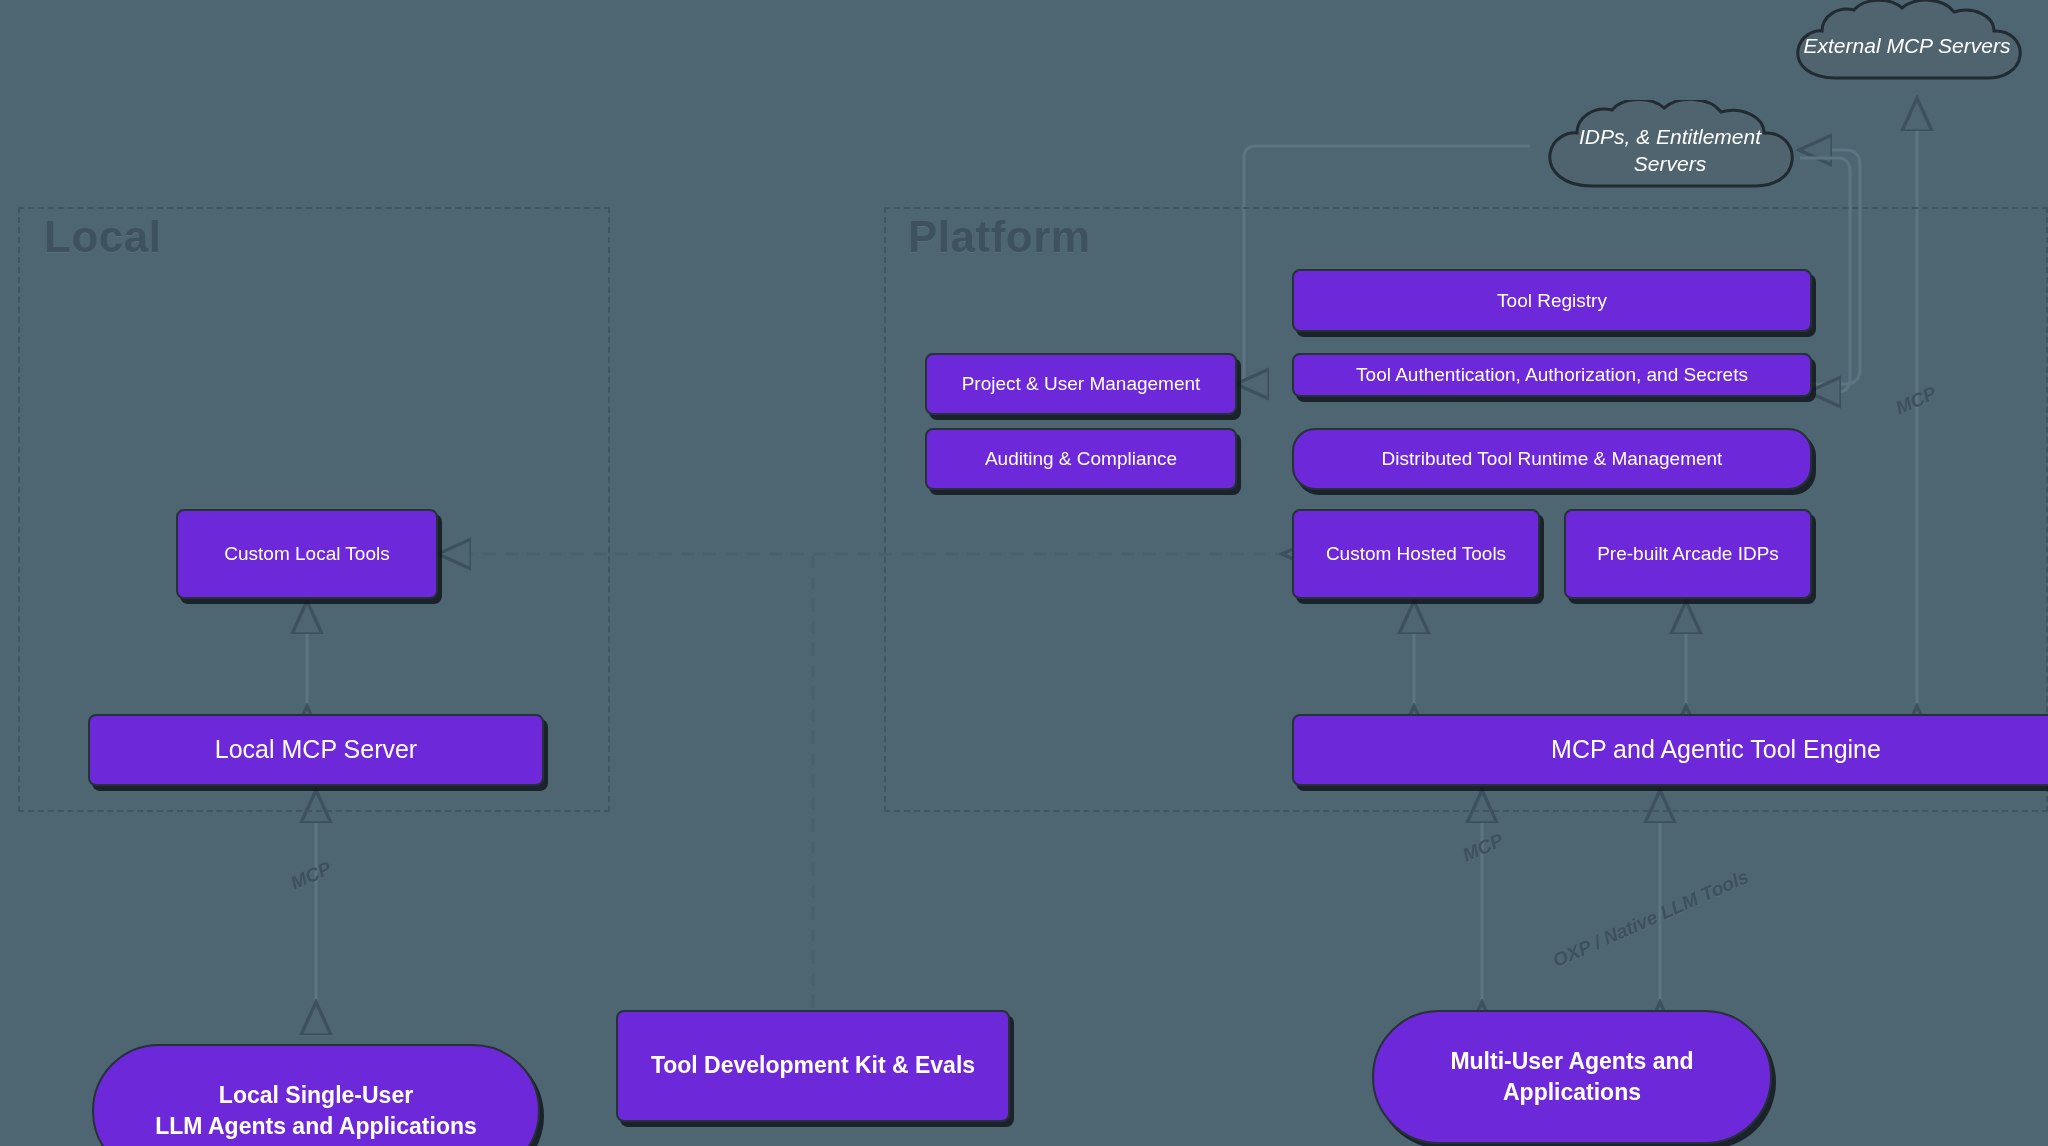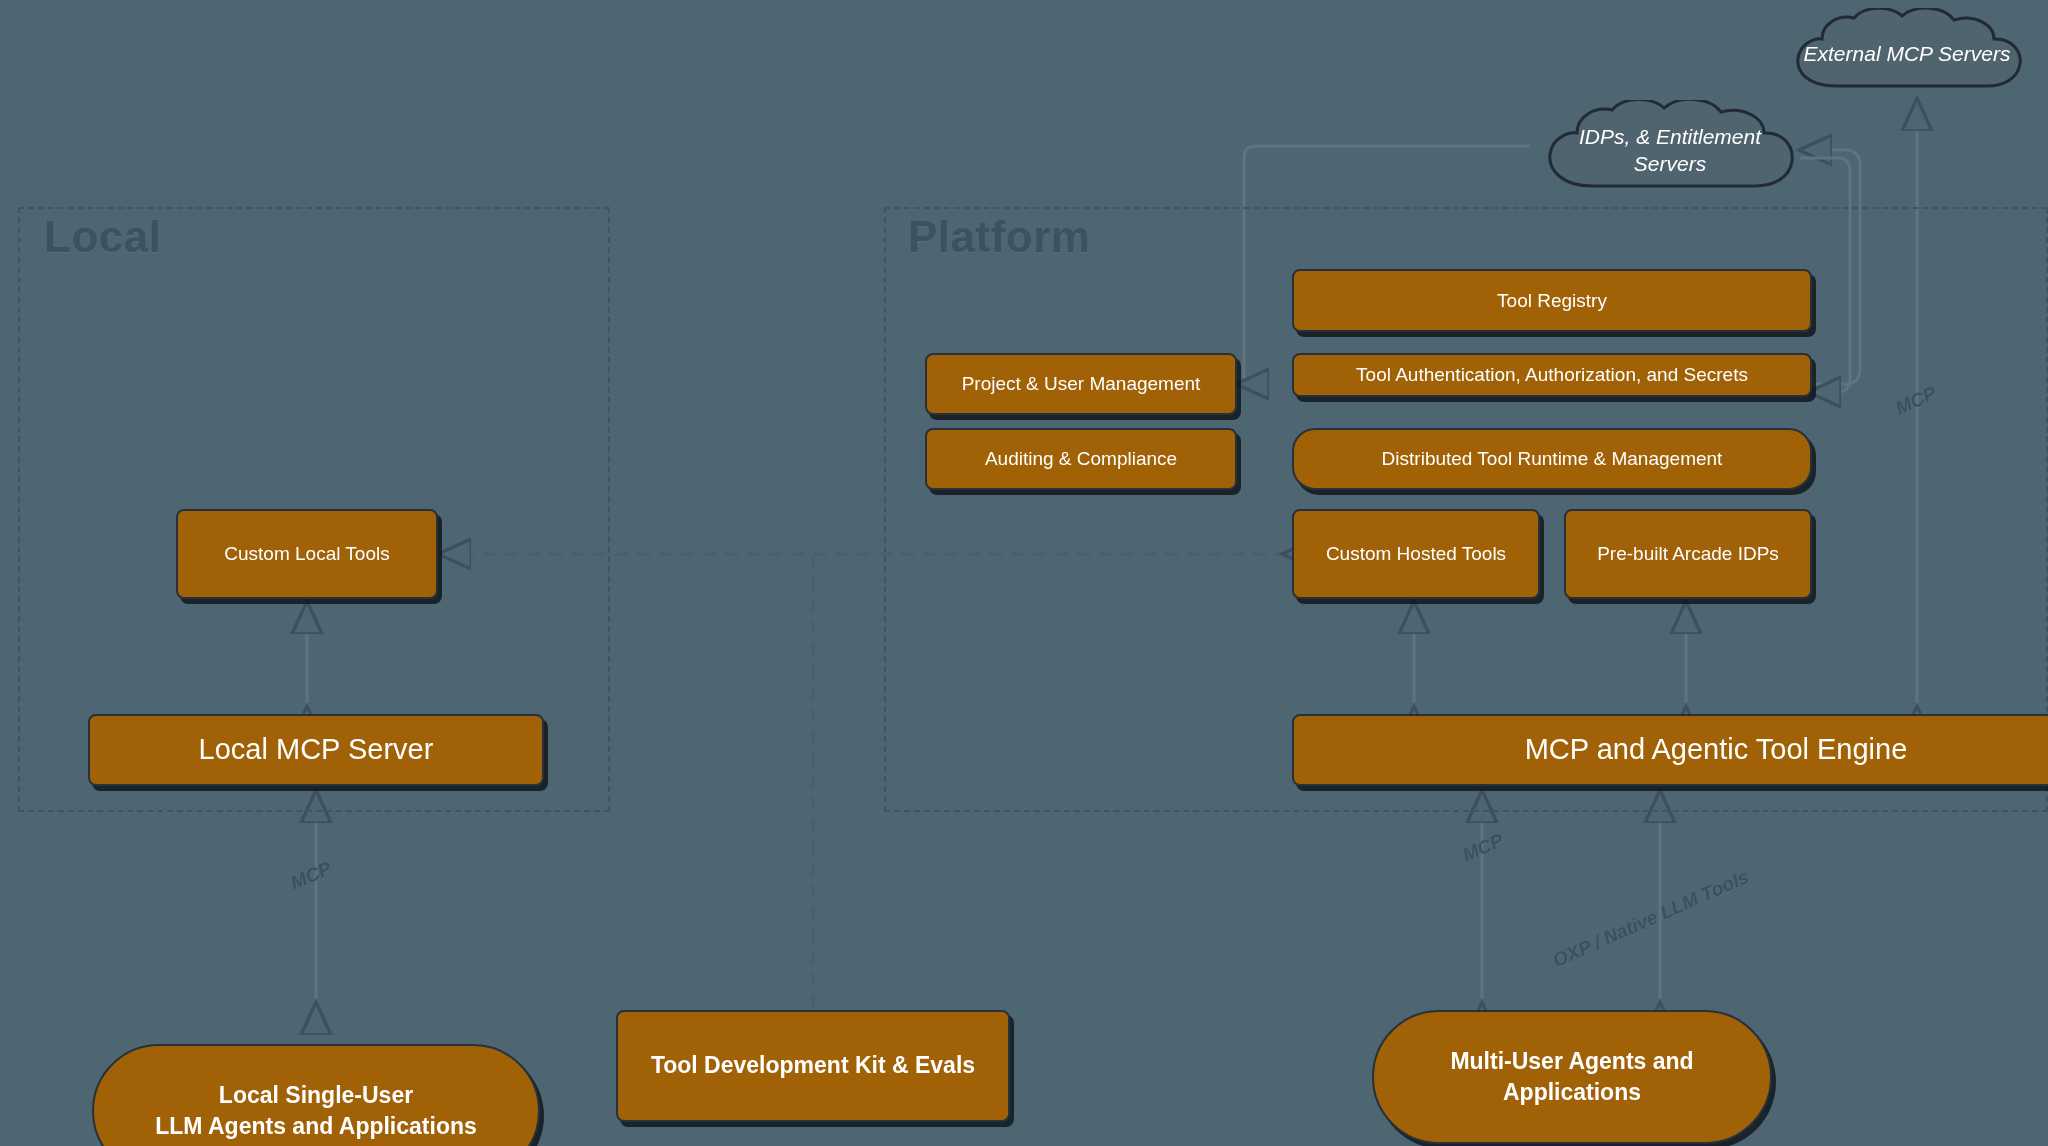--- a/index.html
+++ b/index.html
@@ -26,32 +26,32 @@
     color:#3d525e;
     letter-spacing:.5px;
     white-space:nowrap;
     text-shadow:0 1px 0 rgba(255,255,255,.06);
   }
 
   
   .node{
     position:absolute;
     box-sizing:border-box;
-    background:#a16207;
+    background:#6d28d9;
     border:2px solid #26313a;
     border-radius:8px;
     color:#ffffff;
     display:flex;align-items:center;justify-content:center;
     text-align:center;
     box-shadow:4px 5px 0 rgba(10,14,18,.75);
     font-size:19px;
     line-height:1.35;
     padding:4px 10px;
   }
-  .node.lg{font-size:29px;}
+  .node.lg{font-size:25px;}
   .node.bold{font-weight:bold;font-size:23px;}
   .node.stadium{border-radius:999px;}
 
   
   .cloud{
     position:absolute;
     color:#fff;
     font-style:italic;
     font-size:21px;
     text-align:center;
@@ -117,21 +117,21 @@
       <line x1="813" y1="1008" x2="813" y2="556"></line>
     </g>
   </svg>
 
   <div class="zone" style="left:18px;top:207px;width:592px;height:605px;"></div>
   <div class="zone-title" style="left:44px;top:212px;">Local</div>
 
   <div class="zone" style="left:884px;top:207px;width:1164px;height:605px;"></div>
   <div class="zone-title" style="left:908px;top:212px;">Platform</div>
 
-  <div class="cloud" style="left:1778px;top:8px;width:258px;height:92px;">
+  <div class="cloud" style="left:1778px;top:0;width:258px;height:92px;">
     <svg viewBox="0 0 258 92" preserveAspectRatio="none" aria-hidden="true">
       <path d="M58,78 C30,78 18,64 20,50 C22,36 36,30 44,31 C44,16 60,6 76,10 C86,-2 112,-3 124,8
                C138,-4 166,-2 176,12 C196,6 216,16 216,31 C232,30 244,42 242,56 C240,70 226,79 206,78 Z" fill="#50646f" stroke="#222b33" stroke-width="3"></path>
     </svg>
     <span class="cloud-label">External MCP Servers</span>
   </div>
 
   <div class="cloud" style="left:1530px;top:100px;width:280px;height:100px;">
     <svg viewBox="0 0 280 100" preserveAspectRatio="none" aria-hidden="true">
       <path d="M62,86 C32,86 18,70 20,54 C22,38 38,32 47,33 C47,17 64,6 82,10 C93,-3 121,-4 134,8

